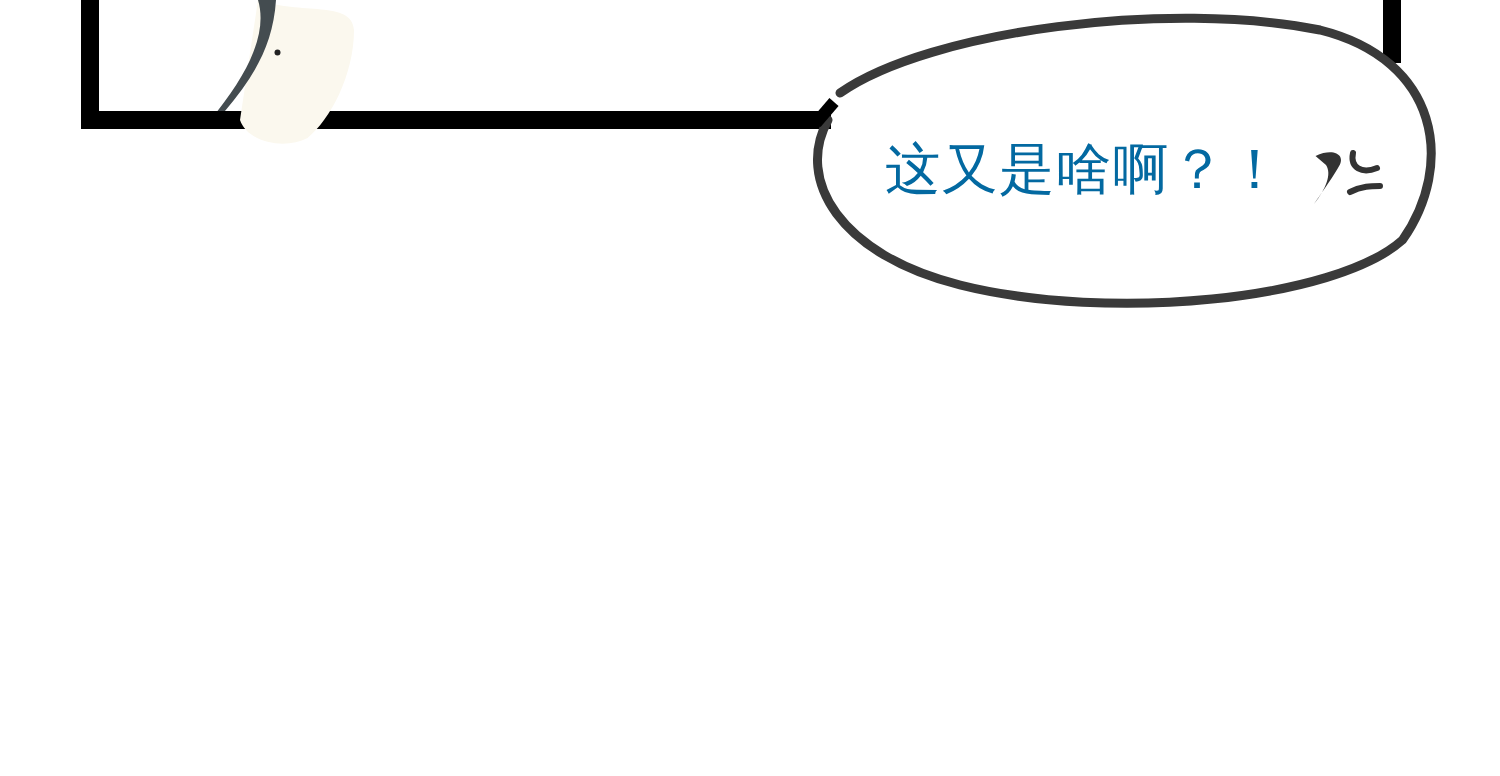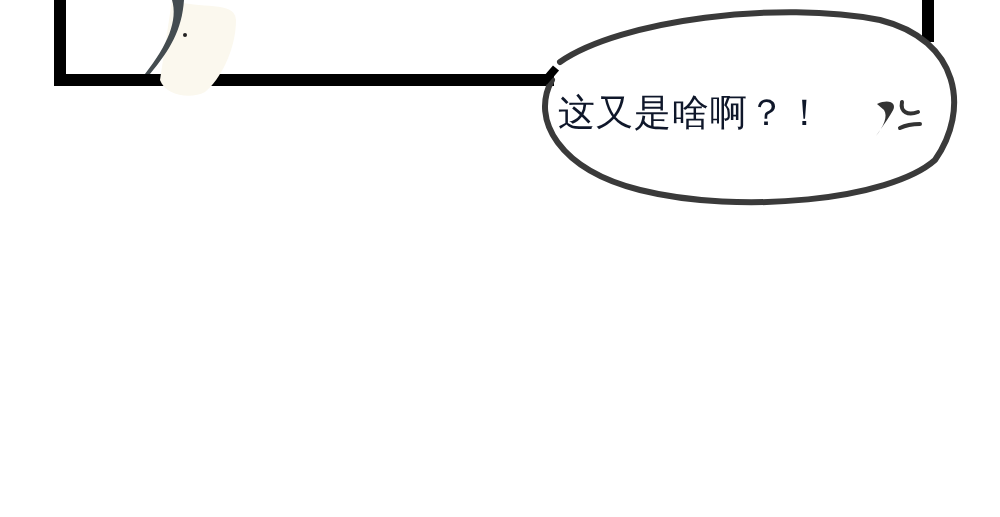--- a/index.html
+++ b/index.html
@@ -1,21 +1,21 @@
 <!DOCTYPE html>
 <html><head>
 <meta charset="utf-8">
 <style>
   html, body { margin:0; padding:0; }
   body { width:1000px; height:517px; background:#ffffff; position:relative; overflow:hidden; font-family:"DejaVu Sans", sans-serif; }
   .frame-left { position:absolute; left:54px; top:0; width:12px; height:86px; background:#000; }
   .frame-bottom { position:absolute; left:54px; top:74px; width:500px; height:12px; background:#000; }
   .frame-right { position:absolute; left:922px; top:0; width:12px; height:42px; background:#000; }
   .art { position:absolute; left:0; top:0; }
-  .bubble-text { position:absolute; left:558px; top:88px; font-size:37px; color:#0f172a; letter-spacing:1px; white-space:nowrap; }
+  .bubble-text { position:absolute; left:590px; top:88px; font-size:37px; color:#0369a1; letter-spacing:1px; white-space:nowrap; }
 </style>
 </head>
 <body>
 
 <div>
   <div class="frame-left"></div>
   <div class="frame-bottom"></div>
   <div class="frame-right"></div>
 
   <svg class="art" width="1000" height="517" viewBox="0 0 1000 517">

